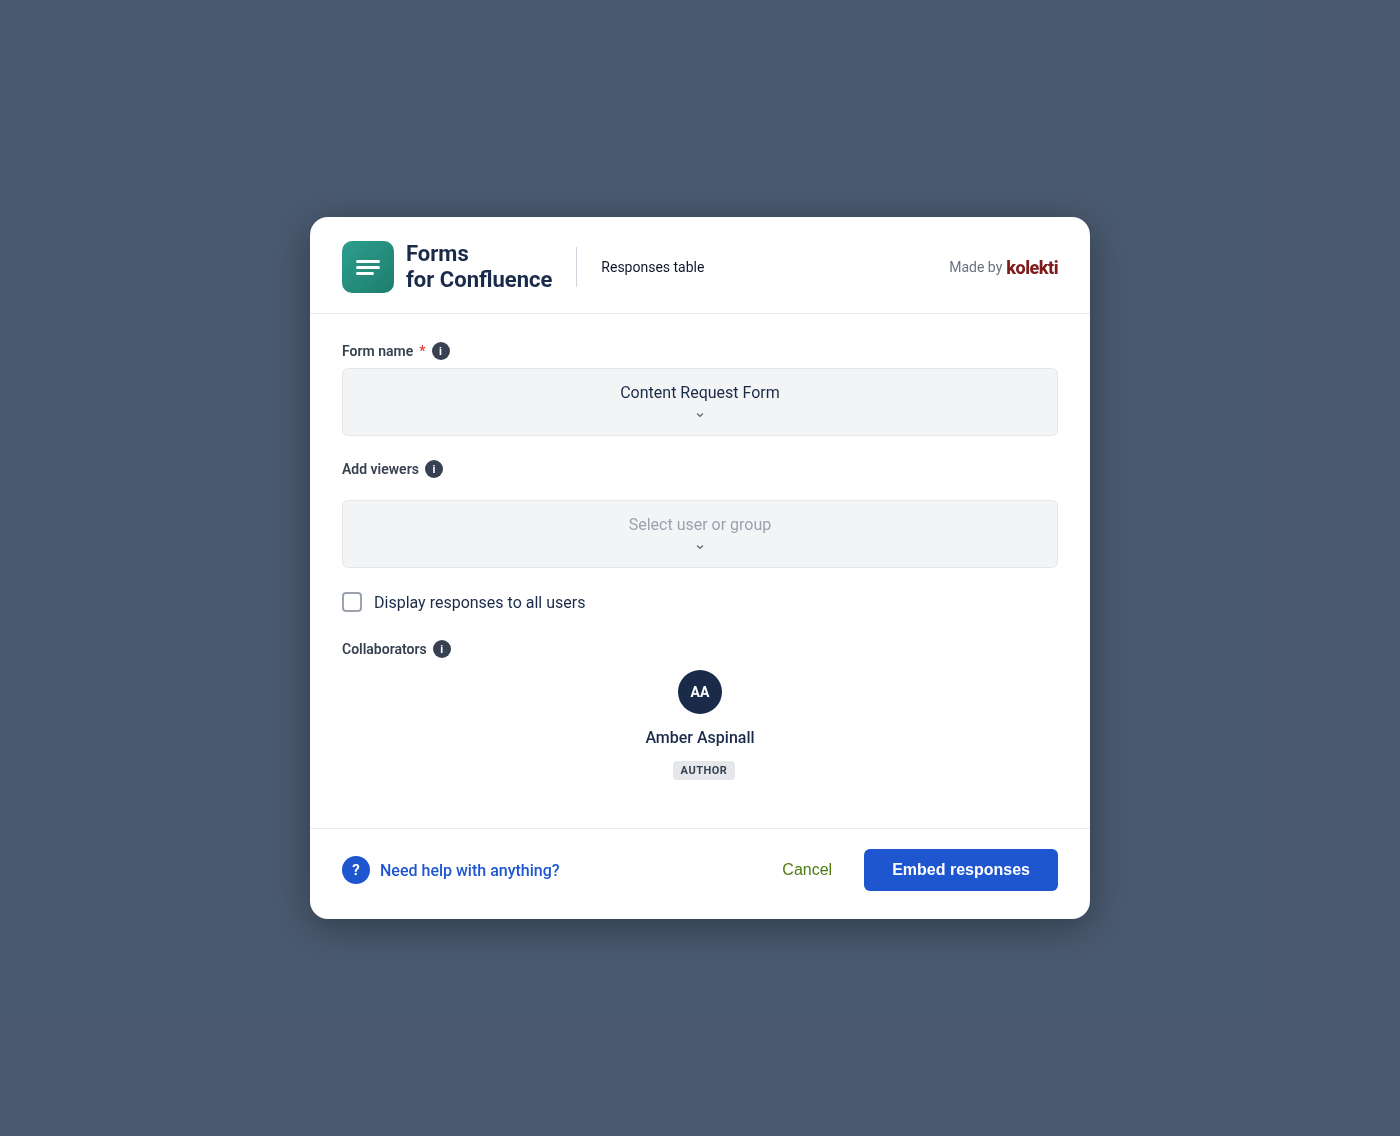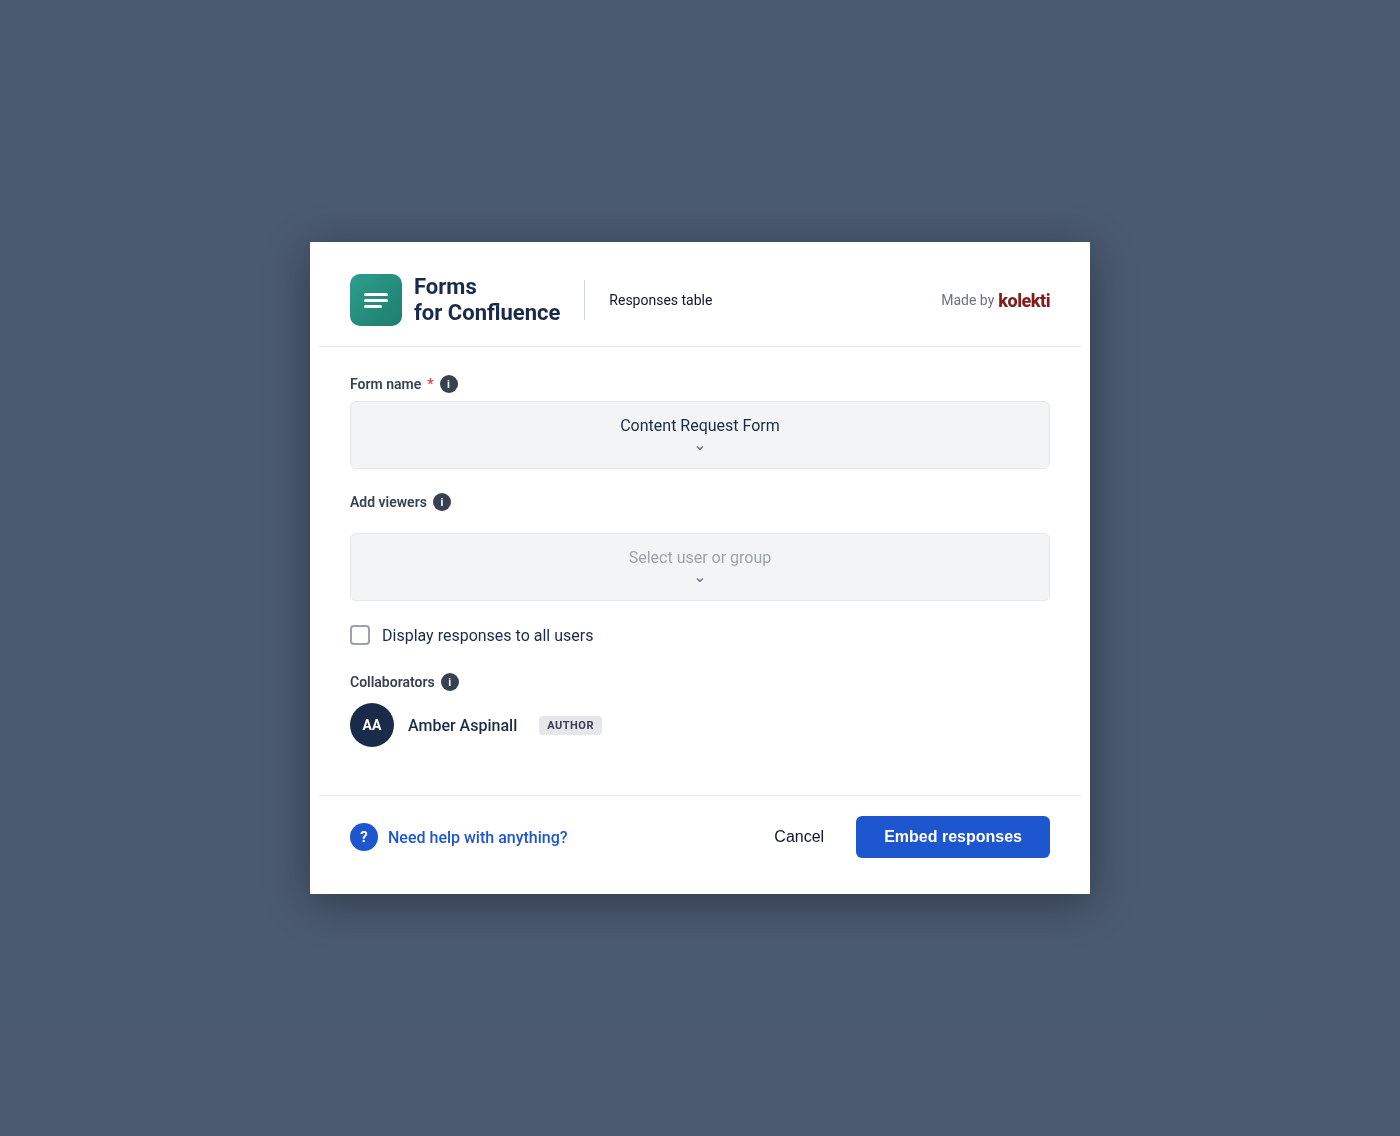--- a/index.html
+++ b/index.html
@@ -18,23 +18,23 @@
     .overlay-bg {
       position: absolute;
       top: 0; left: 0;
       width: 100%; height: 100%;
       background: rgba(70, 85, 105, 0.75);
     }
 
     .modal {
       position: relative;
       background: #ffffff;
-      border-radius: 0;
+      border-radius: 18px;
       width: 780px;
-      padding: 8px;
+      padding: 0;
       box-shadow: 0 8px 40px rgba(0,0,0,0.35);
       z-index: 10;
     }
 
     
     .modal-header {
       display: flex;
       align-items: center;
       padding: 24px 32px 20px 32px;
       border-bottom: 1px solid #e8eaed;
@@ -193,20 +193,21 @@
       color: #1a2b4a;
       font-weight: 400;
     }
 
     
     .collaborator-row {
       display: flex;
       align-items: center;
       gap: 14px;
       margin-top: 12px;
+      flex-direction: column;
     }
 
     .avatar {
       width: 44px;
       height: 44px;
       border-radius: 50%;
       background: #1a2b4a;
       color: white;
       font-size: 14px;
       font-weight: 700;
@@ -264,21 +265,21 @@
       align-items: center;
       justify-content: center;
       flex-shrink: 0;
     }
 
     .footer-spacer { flex: 1; }
 
     .cancel-btn {
       background: transparent;
       border: none;
-      color: #0f172a;
+      color: #4d7c0f;
       font-size: 16px;
       font-weight: 500;
       padding: 10px 20px;
       cursor: pointer;
       border-radius: 6px;
       margin-right: 12px;
     }
 
     .embed-btn {
       background: #1e56d0;

